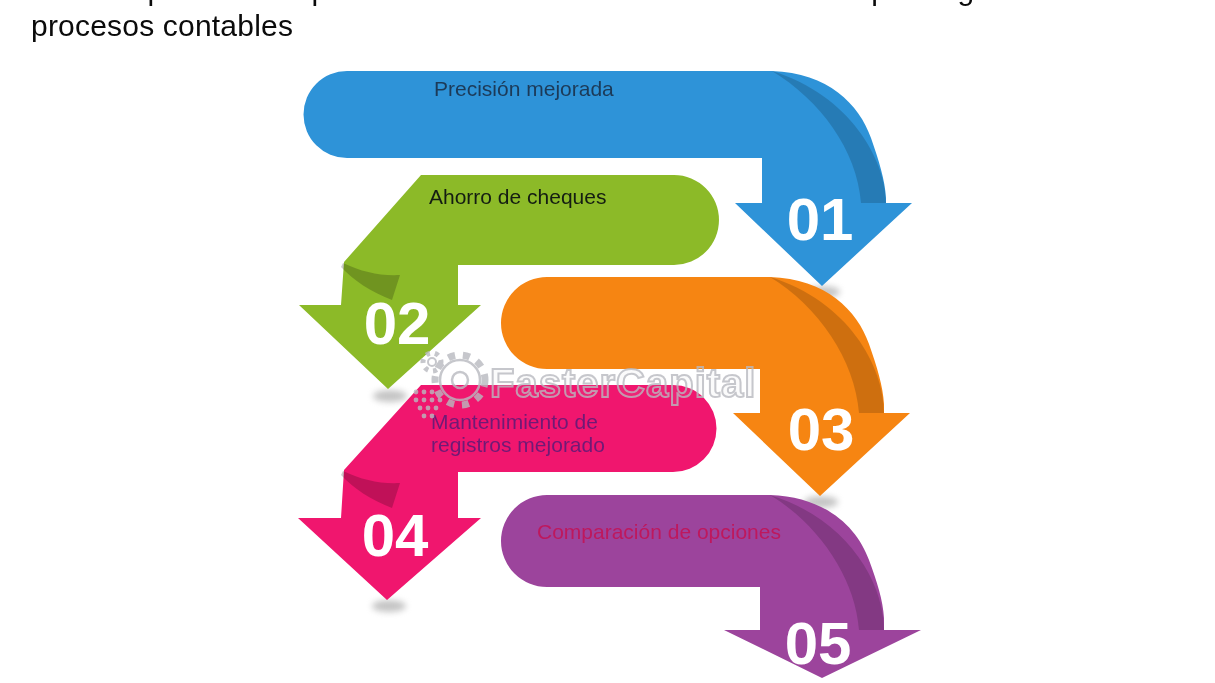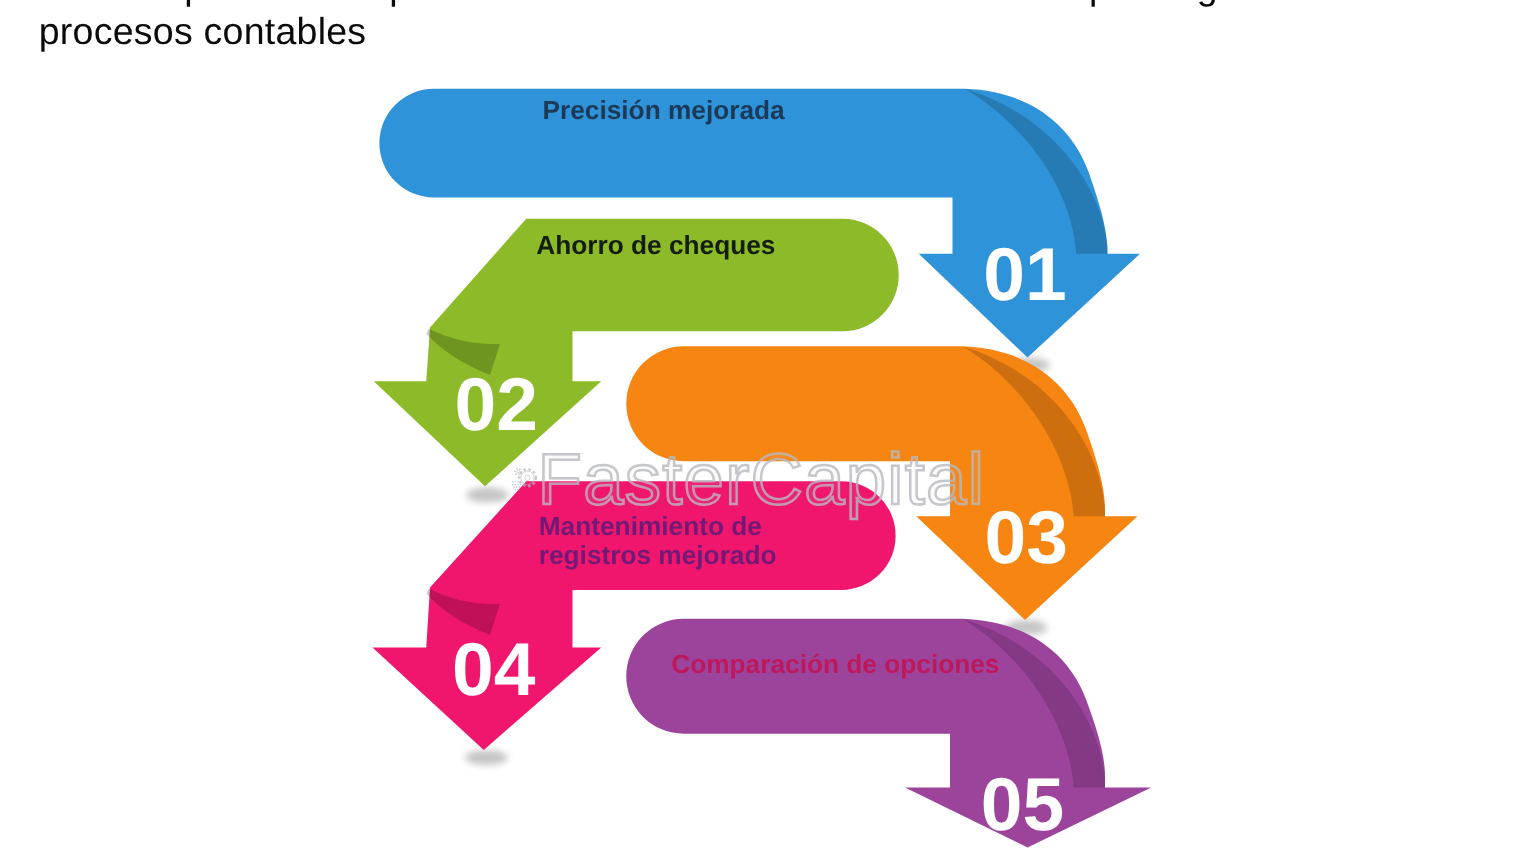--- a/index.html
+++ b/index.html
@@ -6,37 +6,37 @@
   .stage{
     position:relative;width:1204px;height:683px;background:#ffffff;overflow:hidden;
     font-family:"Liberation Sans",sans-serif;
   }
   .page-title{
     position:absolute;left:31px;top:-28px;width:1150px;
     font-size:30px;line-height:36px;color:#0b0b0b;letter-spacing:.2px;
   }
   .diagram-svg{position:absolute;left:0;top:0;}
   .step-label{
-    position:absolute;font-size:21px;line-height:23px;font-weight:700;
+    position:absolute;font-size:21px;line-height:23px;font-weight:400;
   }
   .lbl-0{left:434px;top:77px;width:320px;color:#1c3a58;}
   .lbl-1{left:429px;top:185px;width:300px;color:#141d12;}
   .lbl-2{left:537px;top:288px;width:300px;color:#231c18;}
   .lbl-3{left:431px;top:410px;width:196px;color:#701a75;}
   .lbl-4{left:537px;top:520px;width:300px;color:#be185d;}
   .step-number{
     font-weight:bold;font-size:60px;fill:#ffffff;
     font-family:"Liberation Sans",sans-serif;
   }
   .watermark{
     position:absolute;left:408px;top:342px;width:380px;height:82px;
     display:flex;align-items:center;opacity:.8;pointer-events:none;
   }
   .watermark-text{
-    font-size:58px;font-weight:normal;letter-spacing:1px;
+    font-size:40px;font-weight:bold;letter-spacing:1px;
     color:rgba(195,195,202,0.10);
     -webkit-text-stroke:2px #b9bac0;
   }
 </style>
 </head>
 <body>
 
 <div class="stage">
 
   <div class="page-title">

